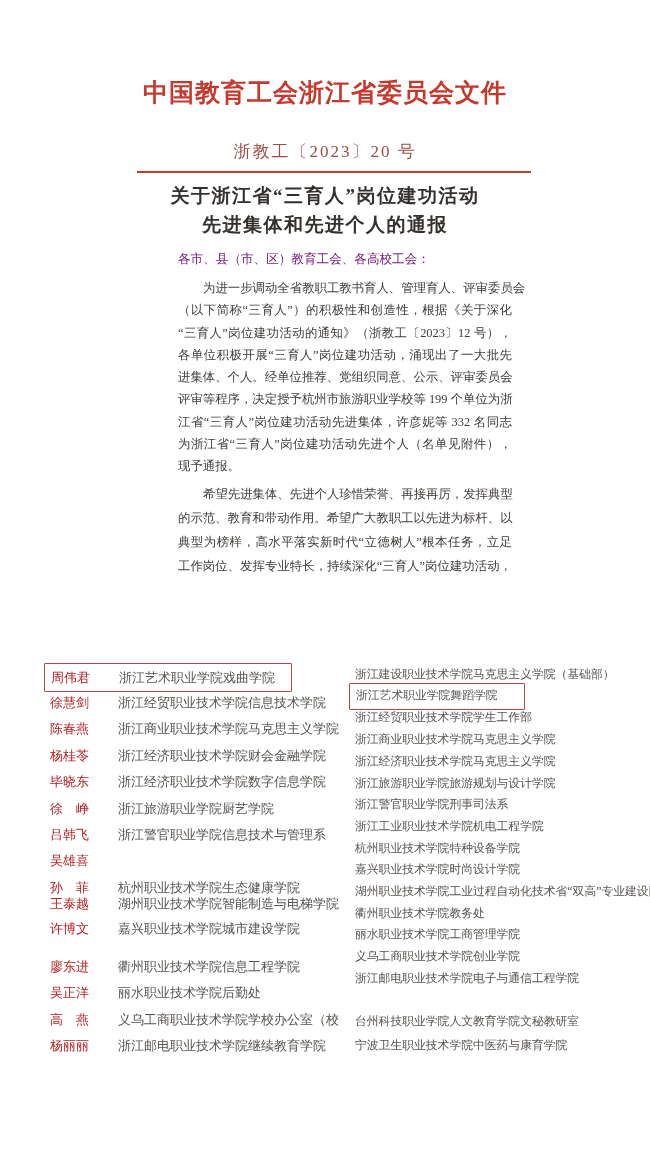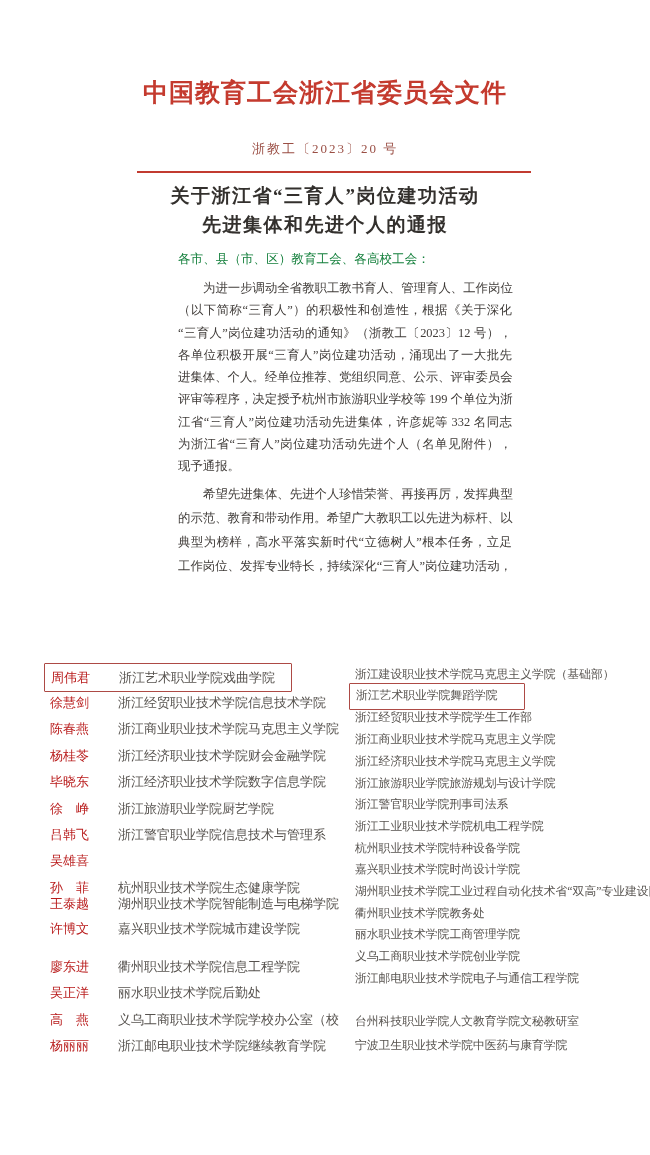--- a/index.html
+++ b/index.html
@@ -15,41 +15,41 @@
   .center{left:0;width:650px;text-align:center;}
   .header-title{
     top:76px;
     font-size:25px;font-weight:bold;
     letter-spacing:1px;
     color:#c43a2e;
     white-space:nowrap;
   }
   .doc-number{
     top:140px;
-    font-size:13px;
+    font-size:17px;
     letter-spacing:2px;
     color:#9a4e44;
     white-space:nowrap;
   }
   .red-rule{
     top:171px;left:137px;width:394px;height:2px;
     background:#c23b30;
   }
   .doc-title{
     font-size:19px;font-weight:bold;
     letter-spacing:1.5px;
     color:#33302d;
     white-space:nowrap;
   }
   .doc-title-1{top:183px;}
   .doc-title-2{top:212px;}
   .salutation{
     top:251px;left:178px;
     font-size:12.6px;
-    color:#15803d;
+    color:#701a75;
     white-space:nowrap;
   }
   .para{left:178px;width:334px;}
   .para-1{top:277px;}
   .para-2{top:482px;}
   .bline{
     width:334px;height:22.3px;line-height:22.3px;
     font-size:12.4px;
     color:#3f3b38;
     white-space:nowrap;
@@ -94,21 +94,21 @@
 
   <div class="abs red-rule"></div>
 
   <div class="abs center doc-title doc-title-1">关于浙江省“三育人”岗位建功活动</div>
 
   <div class="abs center doc-title doc-title-2">先进集体和先进个人的通报</div>
 
   <div class="abs salutation">各市、县（市、区）教育工会、各高校工会：</div>
 
   <div class="abs para para-1" id="para1">
-      <div class="bline indent">为进一步调动全省教职工教书育人、管理育人、工作岗位</div>
+      <div class="bline indent">为进一步调动全省教职工教书育人、管理育人、评审委员会</div>
       <div class="bline">（以下简称“三育人”）的积极性和创造性，根据《关于深化</div>
       <div class="bline">“三育人”岗位建功活动的通知》（浙教工〔2023〕12 号），</div>
       <div class="bline">各单位积极开展“三育人”岗位建功活动，涌现出了一大批先</div>
       <div class="bline">进集体、个人。经单位推荐、党组织同意、公示、评审委员会</div>
       <div class="bline">评审等程序，决定授予杭州市旅游职业学校等 199 个单位为浙</div>
       <div class="bline">江省“三育人”岗位建功活动先进集体，许彦妮等 332 名同志</div>
       <div class="bline">为浙江省“三育人”岗位建功活动先进个人（名单见附件），</div>
       <div class="bline lastline">现予通报。</div>
     </div>
 

